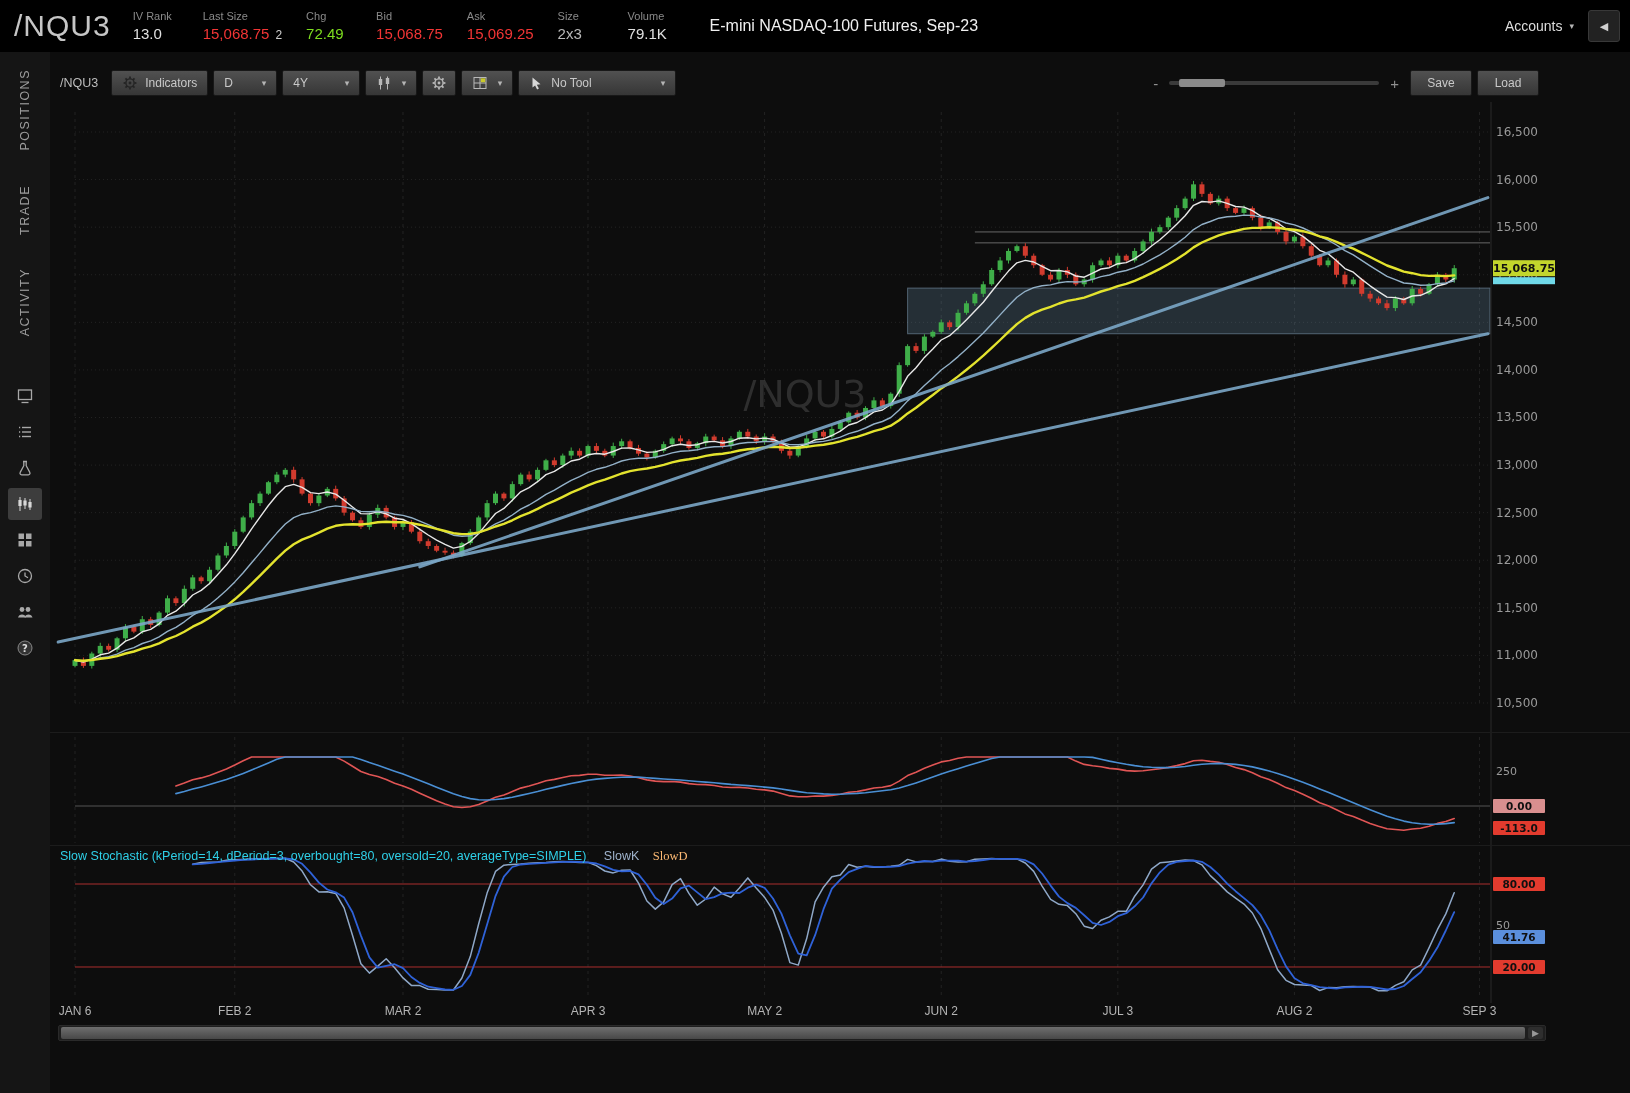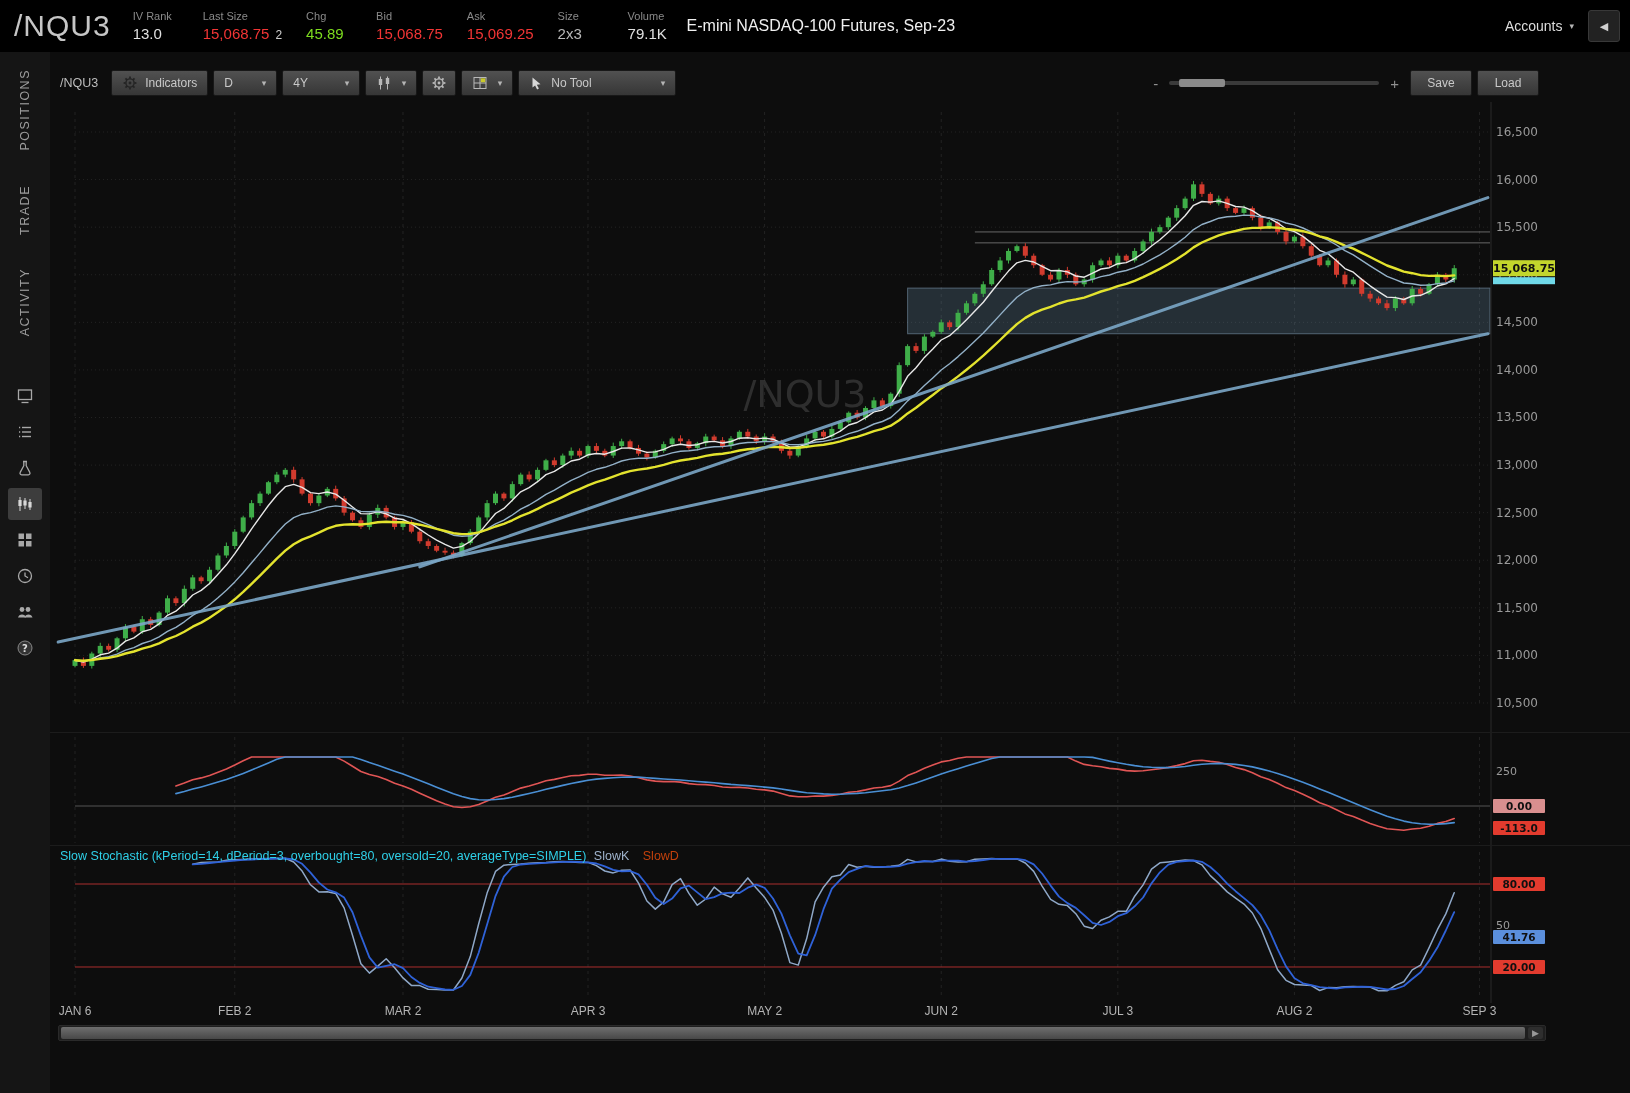--- a/index.html
+++ b/index.html
@@ -8,21 +8,21 @@
   #app{position:absolute;inset:0;background:#000;}
 
   
   .header{position:absolute;top:0;left:0;right:0;height:52px;background:#000;display:flex;align-items:center;}
   .sym{font-size:30px;color:#c6c6c6;padding:0 22px 0 14px;letter-spacing:1px;}
   #hfields{display:flex;align-items:flex-start;gap:24px;}
   .qfield{min-width:46px;}
   .qlabel{font-size:11px;color:#8a8a8a;margin-bottom:3px;}
   .qvalrow{font-size:15px;display:flex;align-items:baseline;gap:6px;}
   .qextra{font-size:12px;color:#cfcfcf;}
-  .desc{font-size:16px;color:#f0f0f0;margin-left:13px;white-space:nowrap;}
+  .desc{font-size:16px;color:#f0f0f0;margin-left:36px;white-space:nowrap;}
   .hdr-right{margin-left:auto;display:flex;align-items:center;gap:14px;padding-right:10px;}
   .accounts{display:flex;align-items:center;gap:7px;font-size:14px;color:#ddd;cursor:pointer;}
   .caret{font-size:9px;color:#b5b5b5;}
   .collapse-btn{width:30px;height:30px;background:#222;border:1px solid #383838;border-radius:3px;
      display:flex;align-items:center;justify-content:center;color:#cfcfcf;font-size:11px;cursor:pointer;}
 
   
   .sidebar{position:absolute;top:52px;left:0;width:50px;bottom:0;background:#151515;border-right:1px solid #000;}
   .vtab{display:flex;align-items:center;justify-content:center;color:#9c9c9c;font-size:12.5px;
         letter-spacing:1.5px;cursor:pointer;padding:17px 0;}
@@ -56,21 +56,21 @@
   #stoch-chart{top:793px;width:1580px;height:157px;border-top:1px solid #1c1c1c;}
   svg text{font-family:"DejaVu Sans","Liberation Sans",sans-serif;}
 
   
   .ema-labels{position:absolute;top:57px;left:10px;z-index:4;}
   .ema-labels div{height:28px;line-height:28px;font-size:12.5px;color:#2fd0e8;cursor:pointer;}
   .study-row{position:absolute;left:10px;z-index:4;font-size:12.5px;white-space:nowrap;cursor:pointer;}
   #macd-labels{top:684px;}
   #stoch-labels{top:797px;}
   .lbl-cyan{color:#2fd0e8;} .lbl-red{color:#e06060;margin-left:14px;} .lbl-blue{color:#5a93dd;margin-left:14px;}
-  .lbl-gray{color:#9a9a9a;margin-left:14px;} .lbl-slate{color:#9fb3cc;margin-left:4px;} .lbl-blue2{color:#c2410c;margin-left:10px;}
+  .lbl-gray{color:#9a9a9a;margin-left:14px;} .lbl-slate{color:#9fb3cc;margin-left:14px;} .lbl-blue2{color:#fdba74;margin-left:10px;font-family:Liberation Serif, serif;}
 
   
   #xlabels{position:absolute;top:952px;left:0;width:1580px;height:18px;}
   .xlab{position:absolute;transform:translateX(-50%);font-size:12px;color:#b5b5b5;white-space:nowrap;}
 
   
   .scrollbar{position:absolute;top:973px;left:8px;width:1486px;height:14px;background:#1e1e1e;
              border:1px solid #2a2a2a;border-radius:2px;cursor:pointer;}
   .scroll-handle{position:absolute;top:1px;left:2px;right:20px;bottom:1px;
              background:linear-gradient(#6e6e6e,#484848);border-radius:2px;}
@@ -94,21 +94,21 @@
         <div class="qfield">
           <div class="qlabel">Last Size</div>
           <div class="qvalrow">
             <span style="color: rgb(242, 53, 53);">15,068.75</span>
             <span class="qextra">2</span>
           </div>
         </div>
         <div class="qfield">
           <div class="qlabel">Chg</div>
           <div class="qvalrow">
-            <span style="color: rgb(125, 220, 31);">45.89</span>
+            <span style="color: rgb(125, 220, 31);">72.49</span>
           </div>
         </div>
         <div class="qfield">
           <div class="qlabel">Bid</div>
           <div class="qvalrow">
             <span style="color: rgb(242, 53, 53);">15,068.75</span>
           </div>
         </div>
         <div class="qfield">
           <div class="qlabel">Ask</div>

